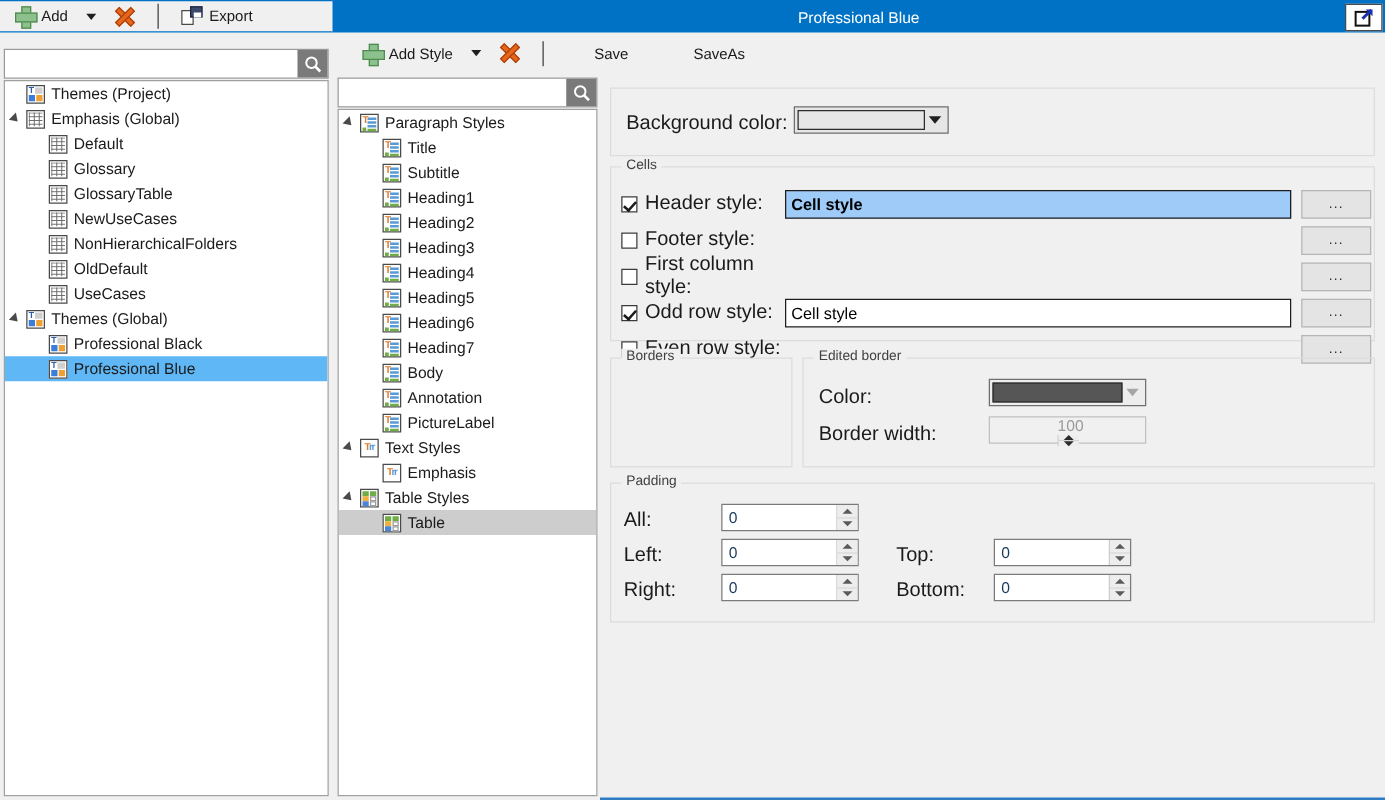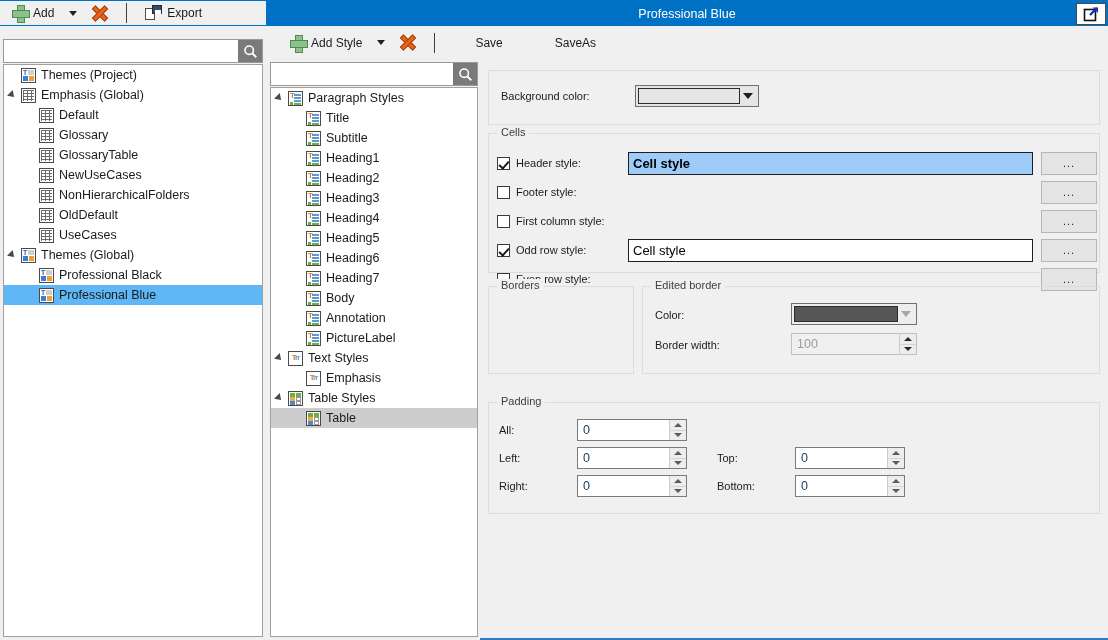--- a/index.html
+++ b/index.html
@@ -219,21 +219,21 @@
     background: #f0f0f0;
     border-bottom: 2px solid #2e7cc4;
   }
   .group {
     position: absolute; border: 1px solid #dcdcdc; background: transparent;
   }
   .group > .legend {
     position: absolute; top: -8px; left: 8px;
     background: #f0f0f0; padding: 0 4px; font-size: 11px; color: #404040;
   }
-  .lbl-txt { font-size: 11px; color: #1a1a1a; }
+  .lbl-txt { font-size: 16px; color: #1a1a1a; }
 
   
   .bg-panel {
     position: absolute; left: 8px; top: 12px; width: 612px; height: 55px;
     border: 1px solid #dcdcdc;
   }
   .bg-label { position: absolute; left: 12px; top: 19px; }
   .colorcombo {
     position: absolute; border: 1px solid #6f6f6f; background: #e6e6e6;
     display: flex; align-items: center; padding: 2px;
@@ -280,39 +280,39 @@
   }
 
   
   .borders-group { position: absolute; left: 8px; top: 228px; width: 146px; height: 88px; }
   .edited-group { position: absolute; left: 162px; top: 228px; width: 458px; height: 88px; }
 
   .spin {
     position: relative; background: #ffffff; border: 1px solid #7a7a7a;
     height: 22px; display: flex; align-items: center;
   }
-  .spin.dis { background: #f0f0f0; border-color: #c0c0c0; }
+  .spin.dis { background: #f0f0f0; border-color: #c0c0c0; flex-direction: column; }
   .spin .val { flex: 1; padding-left: 5px; font-size: 12.5px; color: #1a3a5c; }
   .spin.dis .val { color: #9a9a9a; }
   .spin .btns {
     width: 17px; height: 100%; display: flex; flex-direction: column;
     border-left: 1px solid #cdcdcd;
   }
   .spin .btns div {
     flex: 1; background: #ededed; display: flex;
     align-items: center; justify-content: center; cursor: pointer;
   }
   .spin .btns div:first-child { border-bottom: 1px solid #d4d4d4; }
   .sp-up { width: 0; height: 0; border-left: 4px solid transparent; border-right: 4px solid transparent; border-bottom: 4px solid #5a5a5a; }
   .sp-dn { width: 0; height: 0; border-left: 4px solid transparent; border-right: 4px solid transparent; border-top: 4px solid #5a5a5a; }
   .spin.dis .sp-up { border-bottom-color: #2b2b2b; }
   .spin.dis .sp-dn { border-top-color: #2b2b2b; }
 
   
-  .padding-group { position: absolute; left: 8px; top: 344px; width: 612px; height: 112px; }
+  .padding-group { position: absolute; left: 8px; top: 328px; width: 612px; height: 112px; }
 </style>
 </head>
 <body>
 
 <div class="app">
 
   <div class="left-toolbar">
     <div class="tb-item">
       <span class="ico-plus"></span>
       <span class="tb-label">Add</span>

